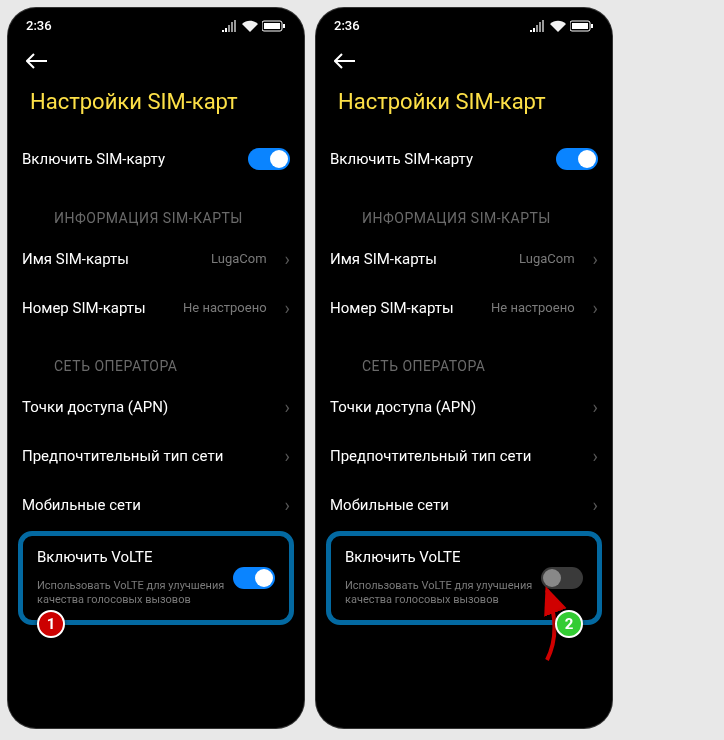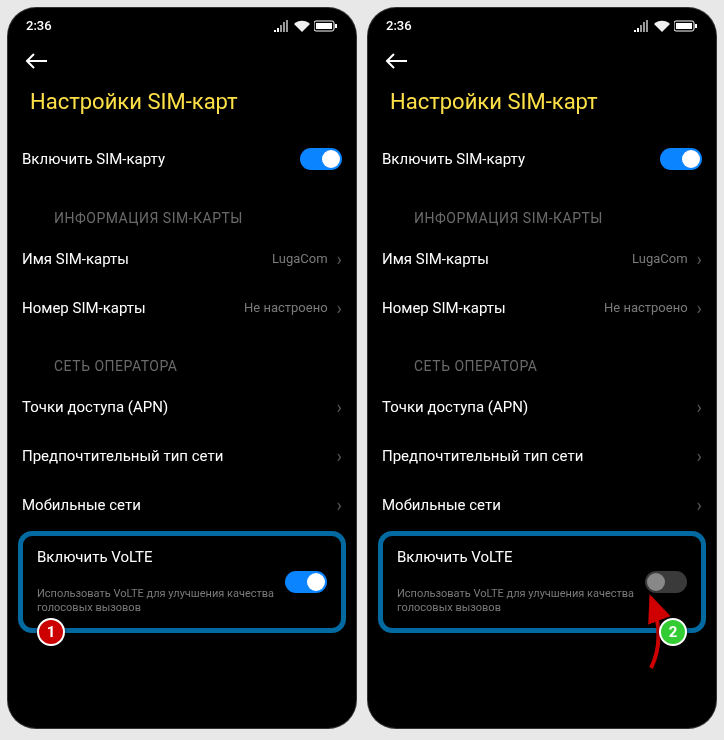--- a/index.html
+++ b/index.html
@@ -6,21 +6,21 @@
     body {
       background: #e8e8e8;
       font-family: -apple-system, BlinkMacSystemFont, "Segoe UI", Roboto, sans-serif;
       display: flex;
       gap: 12px;
       padding: 8px;
       width: 724px;
       height: 740px;
     }
     .phone {
-      width: 348px;
+      width: 296px;
       height: 720px;
       background: #000;
       border-radius: 28px;
       overflow: hidden;
       position: relative;
       color: #fff;
       box-shadow: 0 0 0 1px #333;
     }
     .status-bar {
       display: flex;
@@ -46,28 +46,28 @@
       padding: 14px 14px;
       min-height: 48px;
     }
     .row-label {
       font-size: 15px;
       color: #fff;
     }
     .row-sub {
       font-size: 11px;
       color: #7a7a7a;
-      margin-top: 21px;
+      margin-top: 13px;
       line-height: 1.3;
     }
     .row-left { flex: 1; }
     .row-right {
       display: flex;
       align-items: center;
-      gap: 9px;
+      gap: 18px;
       color: #7a7a7a;
       font-size: 13px;
     }
     .section-header {
       font-size: 14px;
       color: #6a6a6a;
       letter-spacing: 0.5px;
       padding: 26px 22px 8px;
       text-transform: uppercase;
       margin-left: 24px;

